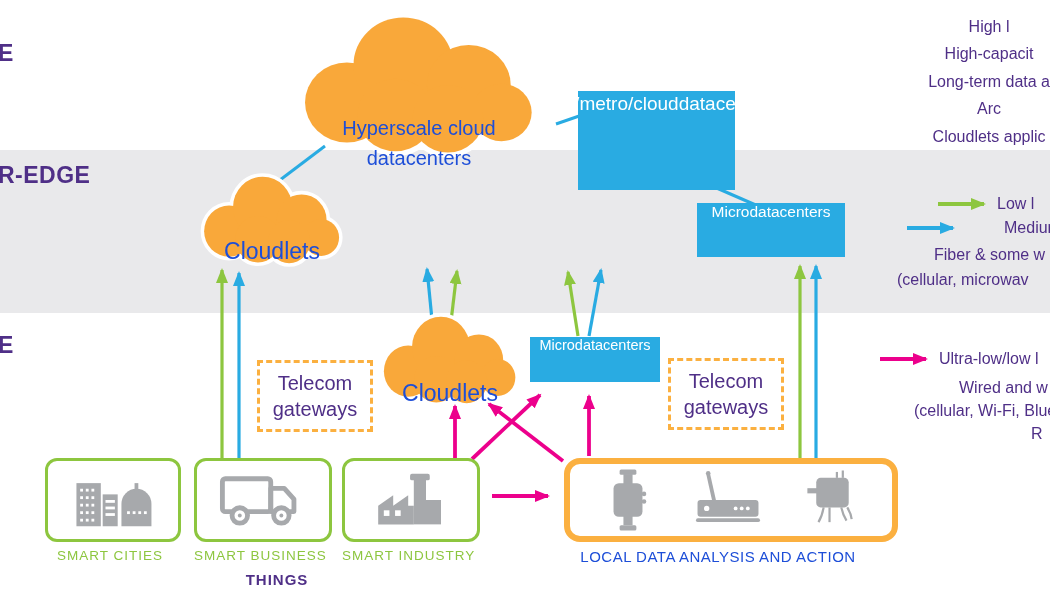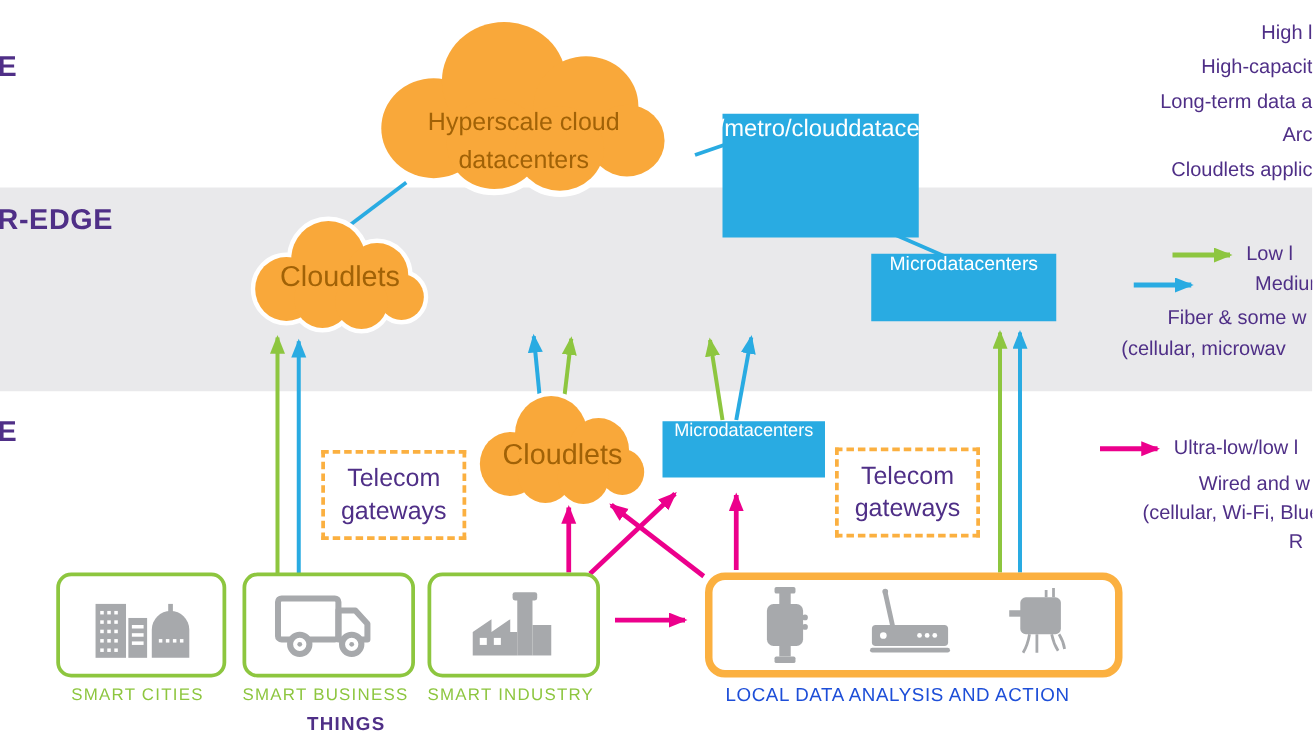--- a/index.html
+++ b/index.html
@@ -2,35 +2,35 @@
 <html><head>
 <meta charset="utf-8">
 <style>
   html,body{margin:0;padding:0;background:#fff;}
   .canvas{position:relative;width:1050px;height:600px;overflow:hidden;background:#fff;
           font-family:"Liberation Sans",sans-serif;}
   .abs{position:absolute;}
   .band{left:0;top:150px;width:1050px;height:163px;background:#E9E9EB;z-index:0;}
   .tier{color:#4F2F87;font-size:23px;font-weight:600;letter-spacing:.5px;z-index:4;white-space:nowrap;}
   .cloud{z-index:2;}
-  .cloud-label{color:#a16207;text-align:center;z-index:4;white-space:nowrap;}
+  .cloud-label{color:#1d4ed8;text-align:center;z-index:4;white-space:nowrap;margin-top:30px;}
   .bluebox{background:#29ABE2;color:#fff;text-align:center;z-index:2;display:flex;
            flex-direction:row;justify-content:center;}
   .bluebox span{display:block;}
   .telecom{border:3px dashed #FBB040;color:#4F2F87;text-align:center;z-index:2;
            display:flex;flex-direction:column;justify-content:center;font-size:20px;line-height:26px;font-weight:500;}
   .greenbox{background:#fff;border:3px solid #8DC63F;border-radius:12px;z-index:2;
             display:flex;align-items:center;justify-content:center;}
   .iotbox{background:#fff;border:6px solid #FBB040;border-radius:16px;z-index:2;
           display:flex;align-items:center;justify-content:space-around;padding:0 14px;}
   .cap-green{color:#8DC63F;font-size:13.5px;letter-spacing:1px;text-align:center;z-index:4;white-space:nowrap;}
   .cap-purple{color:#4F2F87;font-size:15px;font-weight:600;letter-spacing:1px;text-align:center;z-index:4;white-space:nowrap;}
   .cap-orange{color:#1d4ed8;font-size:15px;letter-spacing:.5px;text-align:center;z-index:4;white-space:nowrap;}
   .note{color:#4F2F87;font-size:16px;z-index:4;white-space:nowrap;}
-  .rnotes{right:0;top:13px;text-align:right;line-height:27.4px;}
+  .rnotes{right:0;top:13px;text-align:center;line-height:27.4px;}
   #connectors{left:0;top:0;z-index:1;pointer-events:none;}
 </style>
 </head>
 <body>
 
 <div class="canvas">
 
   <div class="abs band"></div>
 
   <svg id="connectors" class="abs" width="1050" height="600" viewBox="0 0 1050 600">

